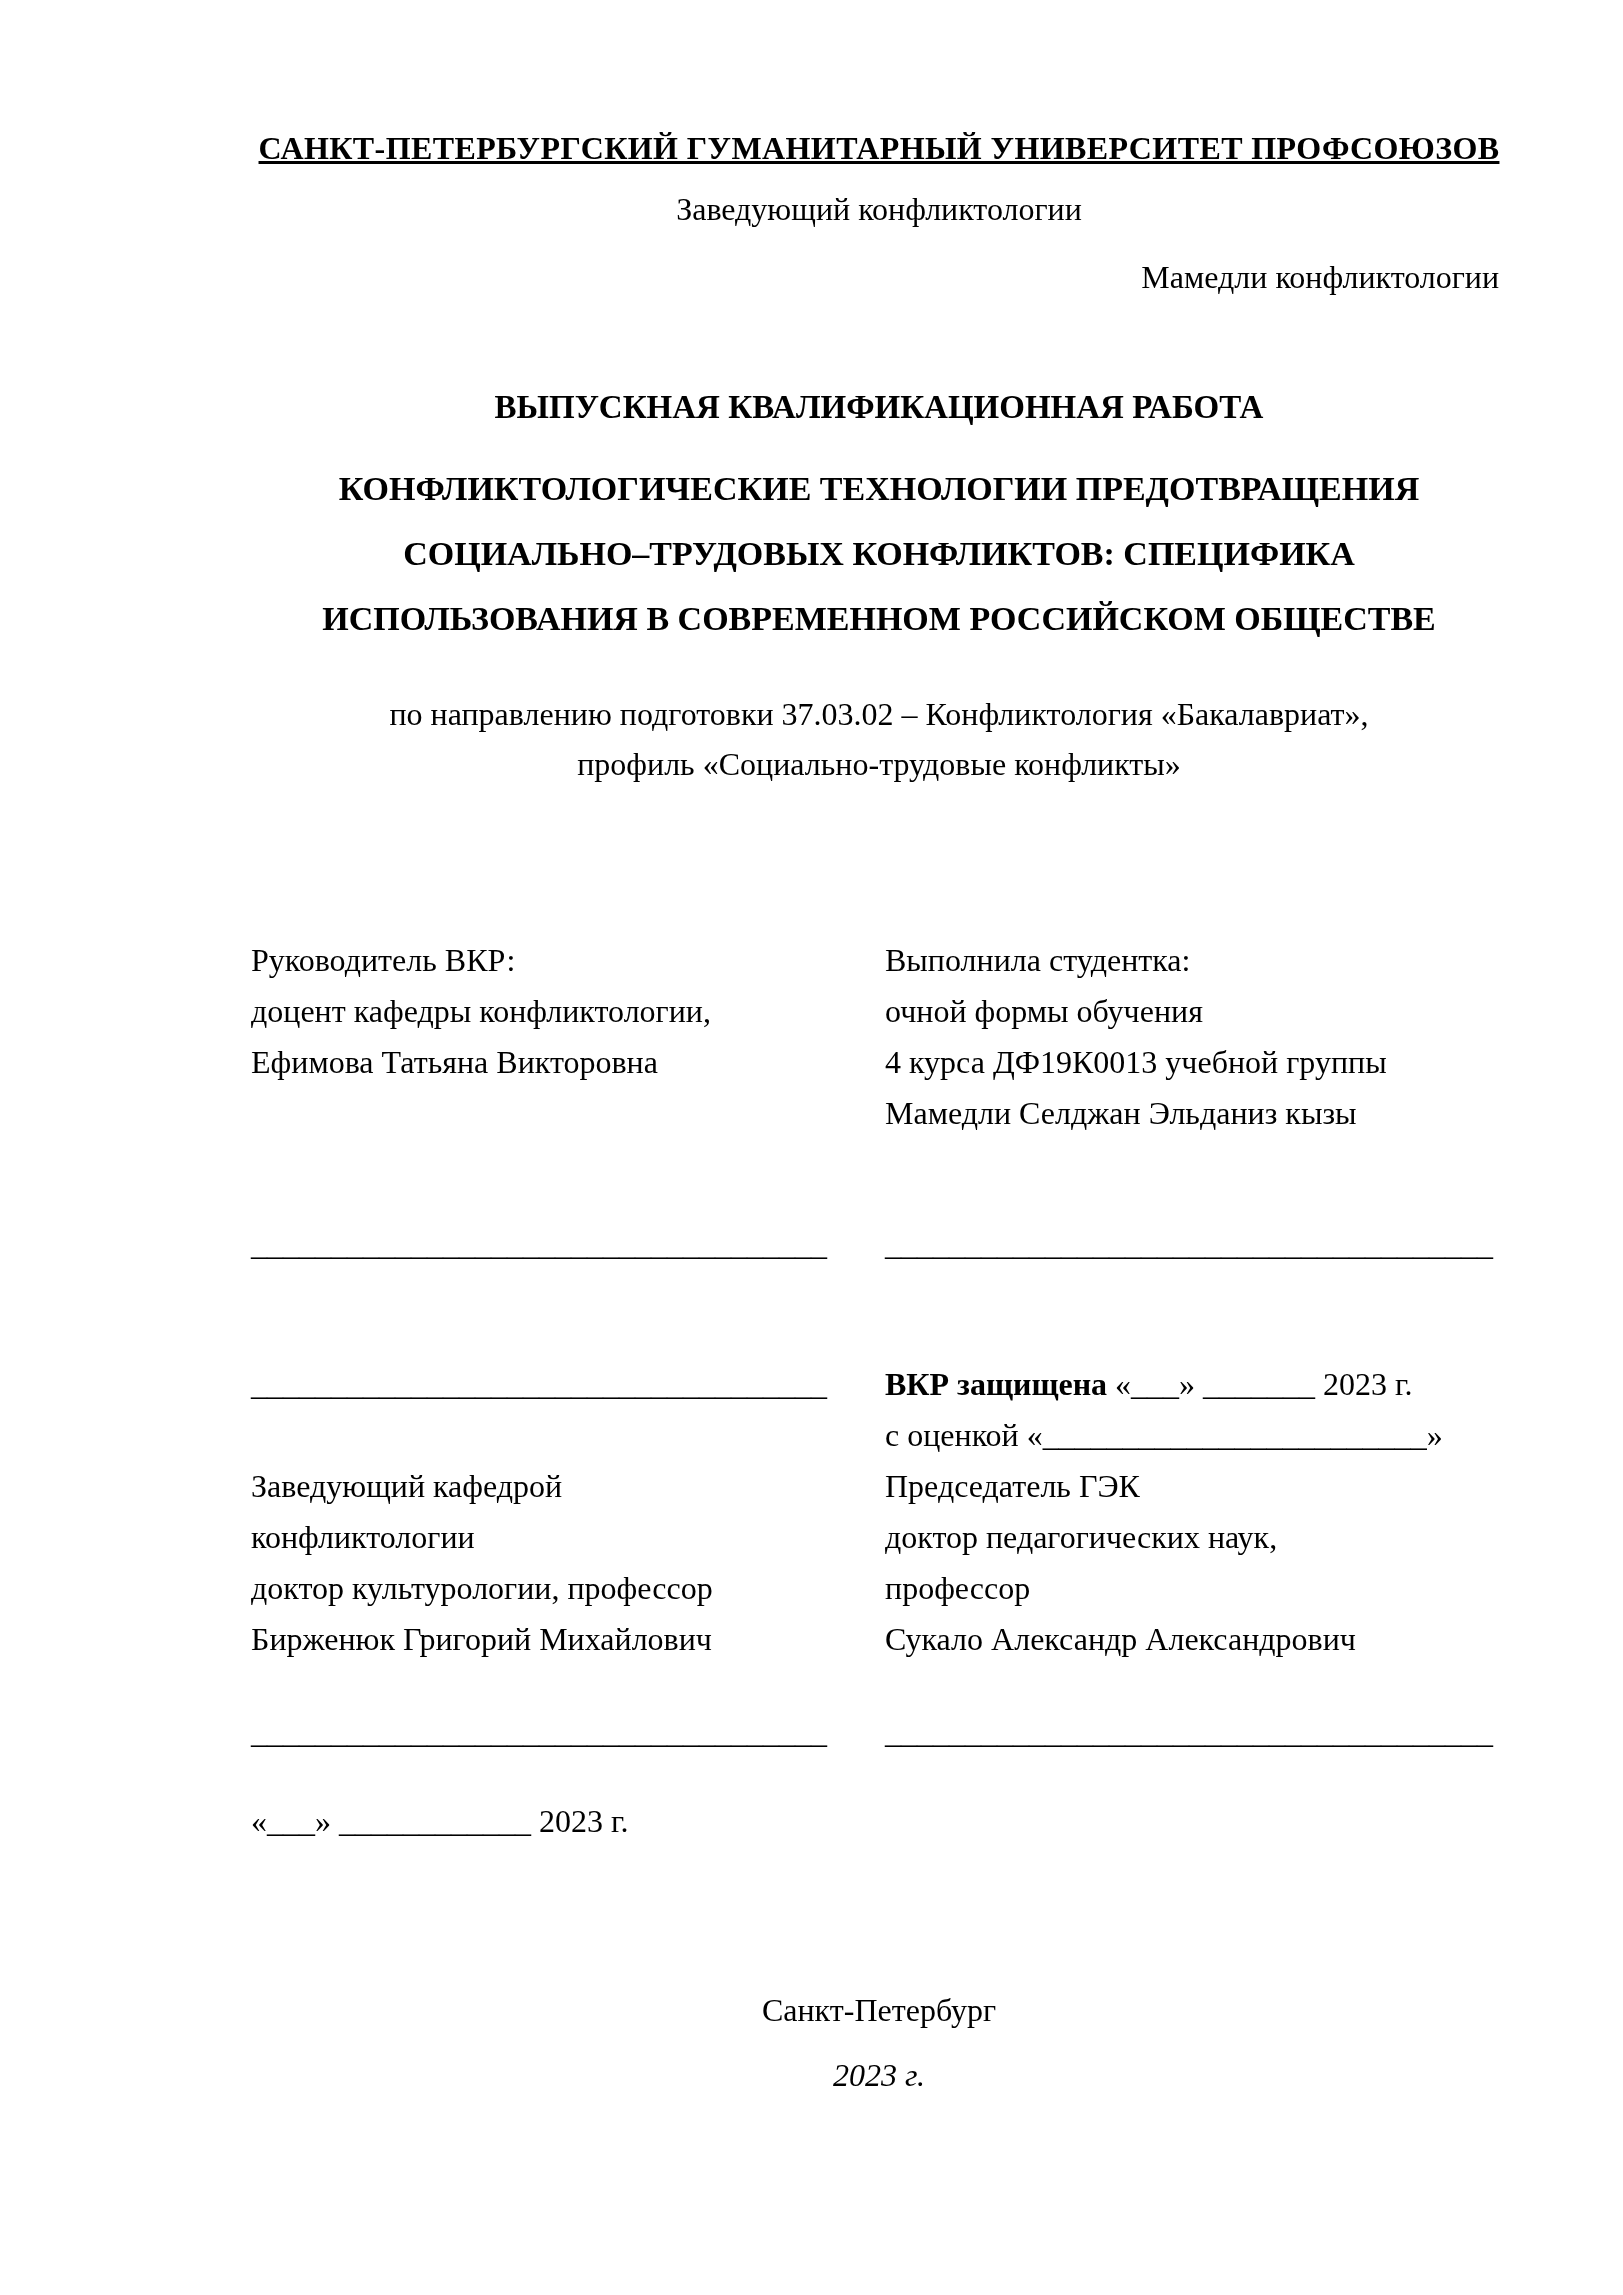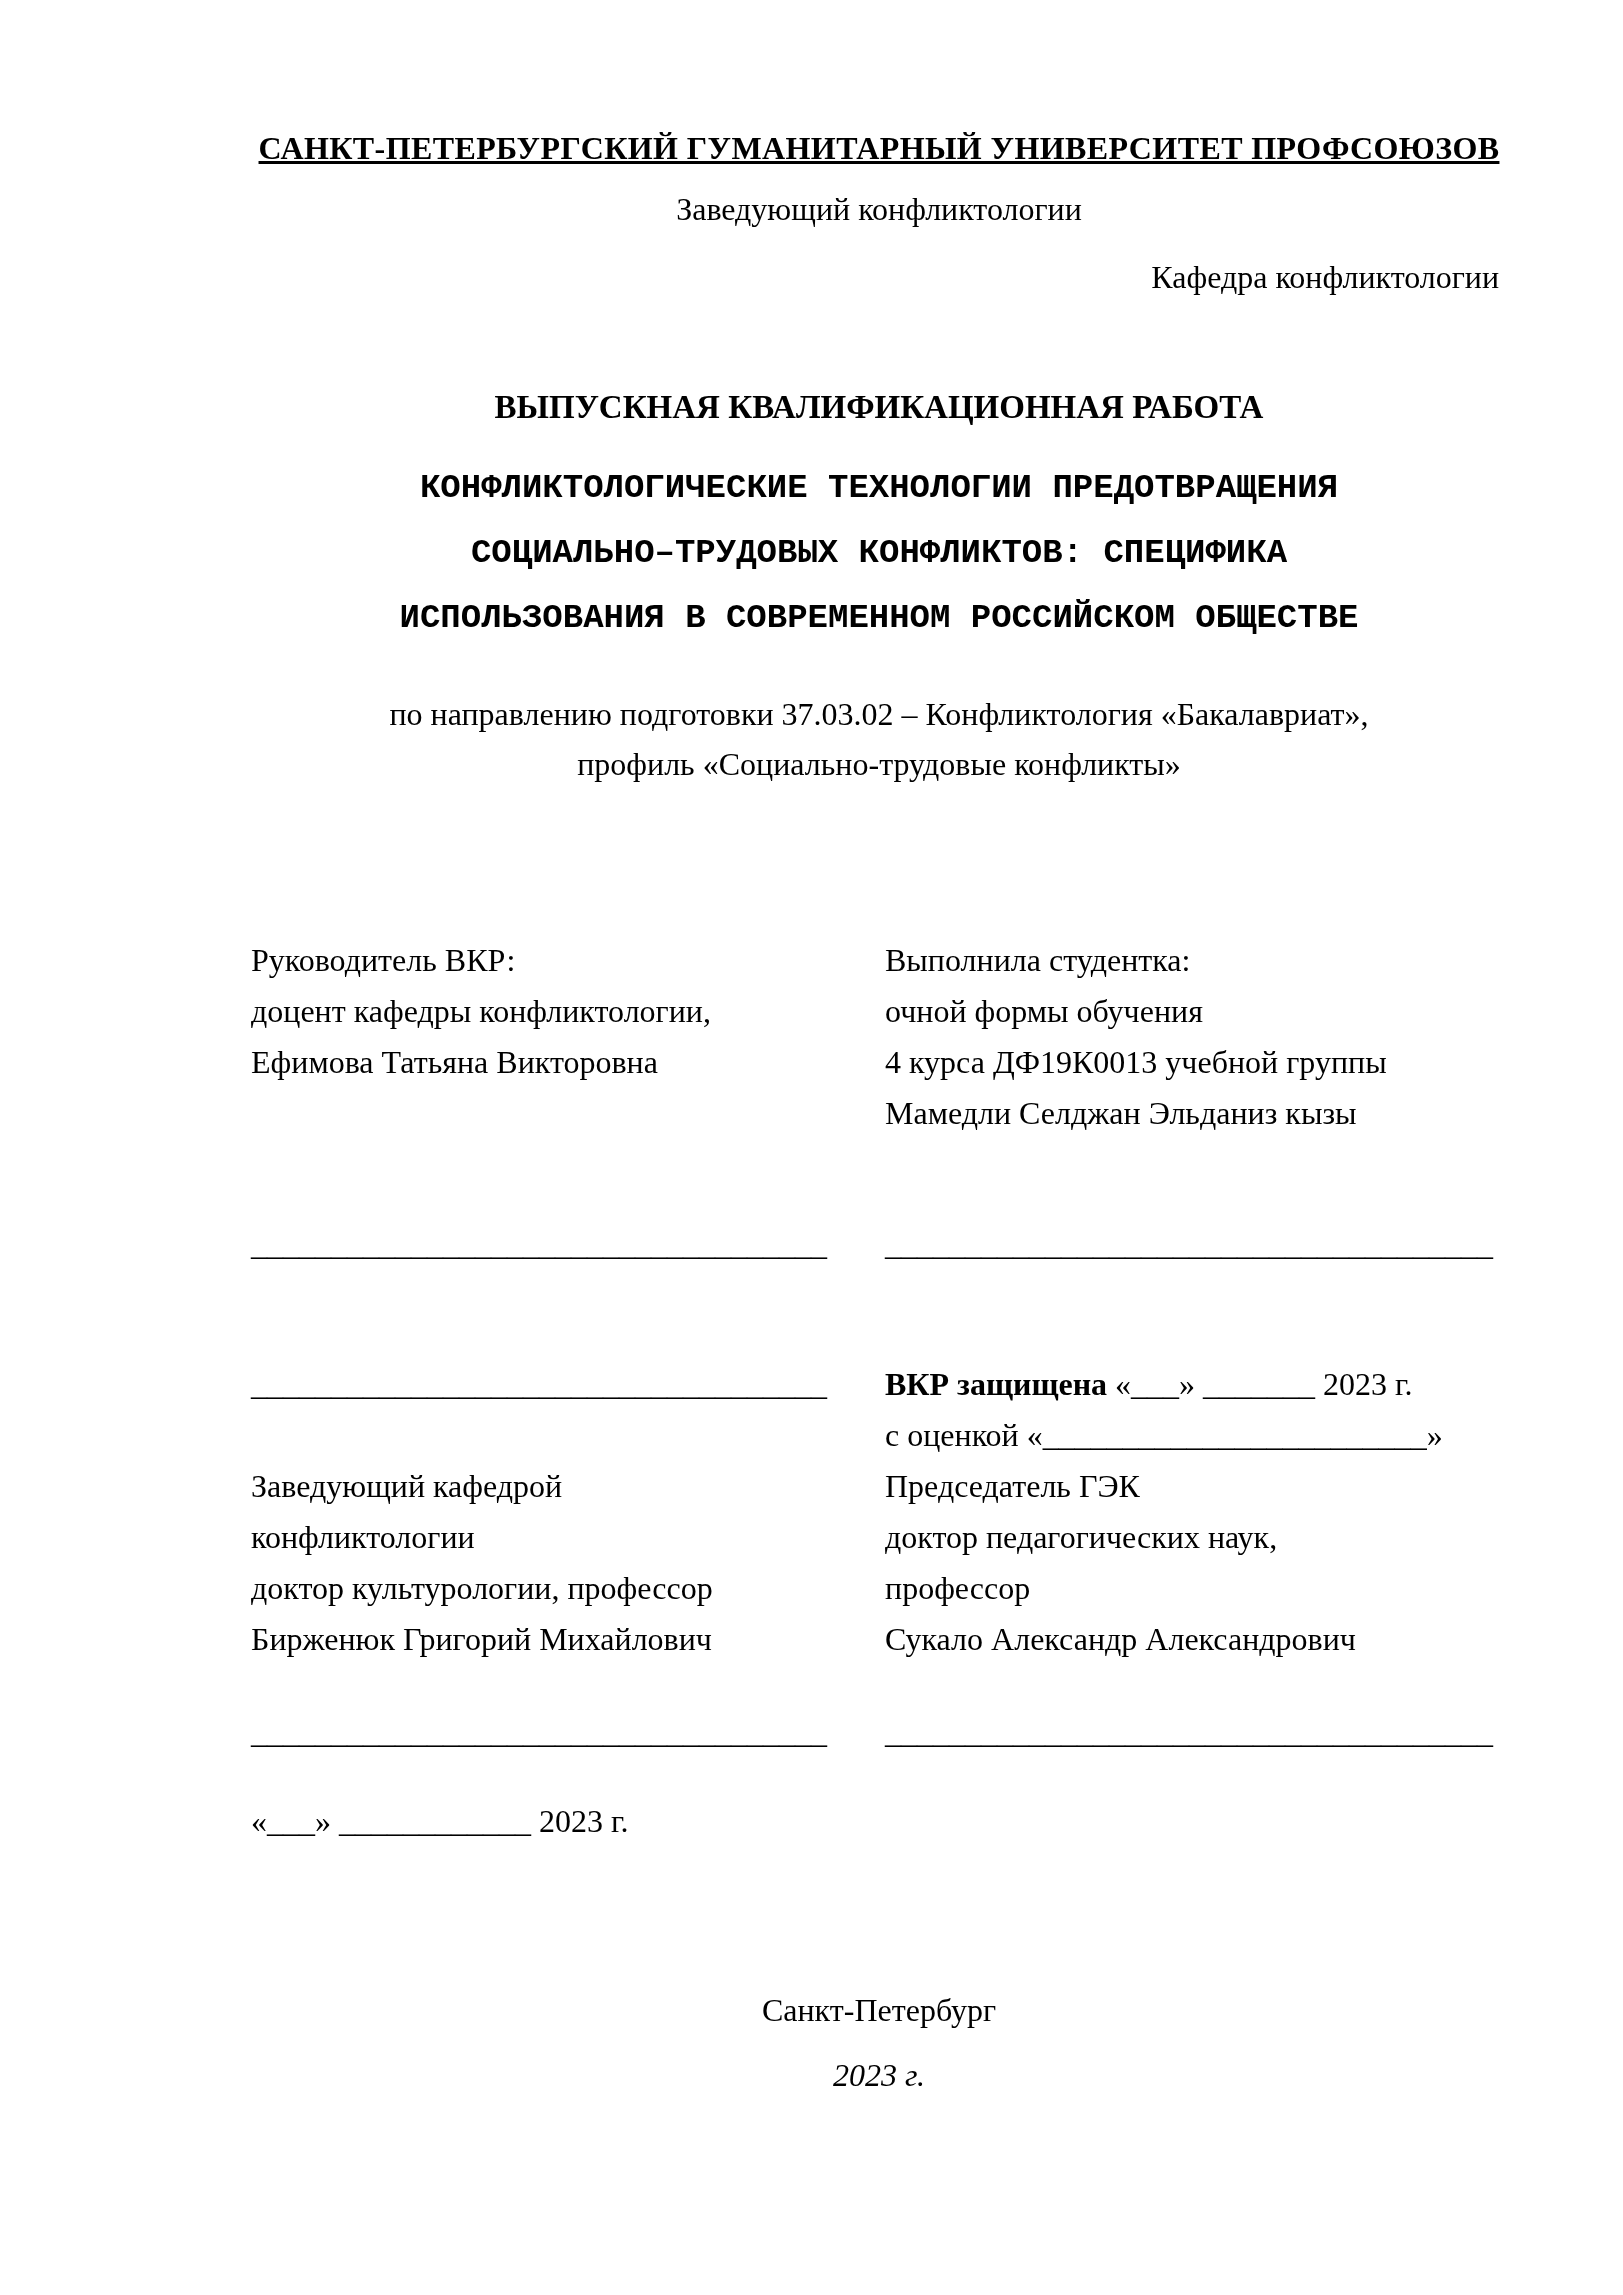--- a/index.html
+++ b/index.html
@@ -35,21 +35,20 @@
     text-align: center;
     font-weight: bold;
     font-size: 33px;
   }
   .main-title {
     margin-top: 30px;
     text-align: center;
     font-weight: bold;
     font-size: 34px;
     line-height: 1.92;
-    font-family: Liberation Mono, monospace;
   }
   .program {
     margin-top: 39px;
     text-align: center;
     line-height: 1.55;
   }
 
   .row { display: flex; }
   .col-left  { width: 634px; flex: 0 0 634px; }
   .col-right { flex: 1; }
@@ -66,21 +65,21 @@
   .footer-year { margin-top: 28px; text-align: center; font-style: italic; }
 </style>
 </head>
 <body>
 
 <div class="page">
   <div class="content">
 
     <div class="university">САНКТ-ПЕТЕРБУРГСКИЙ ГУМАНИТАРНЫЙ УНИВЕРСИТЕТ ПРОФСОЮЗОВ</div>
     <div class="faculty">Заведующий конфликтологии</div>
-    <div class="department">Кафедра конфликтологии</div>
+    <div class="department">Мамедли конфликтологии</div>
 
     <div class="work-type">ВЫПУСКНАЯ КВАЛИФИКАЦИОННАЯ РАБОТА</div>
 
     <div class="main-title">
       <div class="title-line">КОНФЛИКТОЛОГИЧЕСКИЕ ТЕХНОЛОГИИ ПРЕДОТВРАЩЕНИЯ</div>
       <div class="title-line">СОЦИАЛЬНО–ТРУДОВЫХ КОНФЛИКТОВ: СПЕЦИФИКА</div>
       <div class="title-line">ИСПОЛЬЗОВАНИЯ В СОВРЕМЕННОМ РОССИЙСКОМ ОБЩЕСТВЕ</div>
     </div>
 
     <div class="program">

